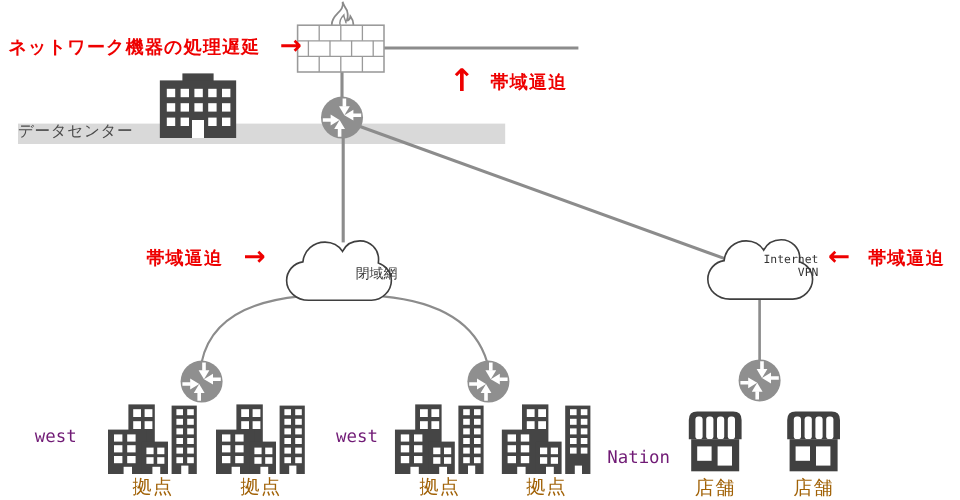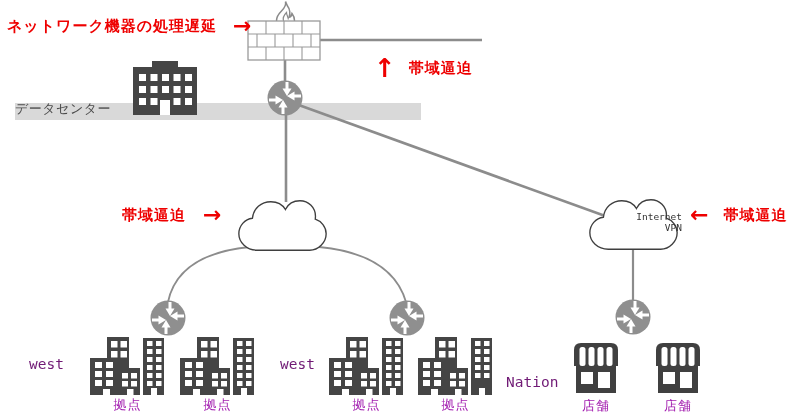--- a/index.html
+++ b/index.html
@@ -8,21 +8,21 @@
     font-family:"DejaVu Sans",sans-serif;
   }
   .abs{position:absolute;}
   .jp{color:#4a4a4a;font-size:13px;letter-spacing:0.5px;white-space:nowrap;}
   .red-note{display:flex;align-items:center;white-space:nowrap;}
   .red-text{color:#ee0000;font-weight:700;font-size:15px;letter-spacing:1px;}
   .red-arrow{color:#ee0000;font-weight:700;font-size:22px;line-height:1;}
   .mono{font-family:"DejaVu Sans Mono",monospace;color:#701a75;}
   .region-lbl{font-size:14.5px;line-height:17px;white-space:pre;}
   .cloud-lbl{color:#333;text-align:right;white-space:nowrap;}
-  .node-lbl{color:#a21caf;font-size:13px;text-align:center;letter-spacing:1px;}
+  .node-lbl{color:#a16207;font-size:16px;text-align:center;letter-spacing:1px;}
   svg{display:block;}
   .lan-bar{background:#d9d9d9;}
 </style>
 </head>
 <body>
 
 <div id="canvas">
 
   <div class="abs lan-bar" style="left:15px;top:103px;width:406px;height:17px;"></div>
 
@@ -122,20 +122,21 @@
         <polygon points="9.5,16.5 9.5,25.5 17,21" stroke="none"></polygon>
       <path d="M35 17 H28"></path>
         <polygon points="28.5,12.5 28.5,21.5 21,17" stroke="none"></polygon>
     </g>
   </svg>
 
   <div class="abs" style="left:234px;top:195px;width:97px;height:60px;">
     <svg width="97" height="60" viewBox="0 0 100 60">
       <path d="M78 56 L24 56 C13 56 5 48 5 39 C5 31 11 24 19 23 C20 13 28 6 38 6 C44 6 50 9 53 14 C56 8 62 5 68 5 C77 5 84 12 84 21 L83.8 24 C90 26 95 32 95 39 C95 48 87 56 78 56 Z" fill="#ffffff" stroke="#3f3f3f" stroke-width="1.4"></path>
     </svg>
+    <div class="abs cloud-lbl" style="left:0;top:26px;width:97px;font-size:11.5px;">閉域網</div>
   </div>
 
   <div class="abs" style="left:585px;top:194px;width:97px;height:60px;">
     <svg width="97" height="60" viewBox="0 0 100 60">
       <path d="M78 56 L24 56 C13 56 5 48 5 39 C5 31 11 24 19 23 C20 13 28 6 38 6 C44 6 50 9 53 14 C56 8 62 5 68 5 C77 5 84 12 84 21 L83.8 24 C90 26 95 32 95 39 C95 48 87 56 78 56 Z" fill="#ffffff" stroke="#3f3f3f" stroke-width="1.4"></path>
     </svg>
     <div class="abs cloud-lbl mono" style="left:0;top:17px;width:97px;font-size:9.5px;line-height:11px;">
       <div>Internet</div>
       <div>VPN</div>
     </div>
@@ -315,21 +316,21 @@
       <rect x="11.5" y="8" width="6" height="19" rx="2.5"></rect>
       <rect x="20.5" y="8" width="6" height="19" rx="2.5"></rect>
       <rect x="29.5" y="8" width="6" height="19" rx="2.5"></rect>
       <rect x="38.5" y="8" width="6" height="19" rx="2.5"></rect>
     </g>
     <rect x="8" y="27" width="40" height="27" fill="#404040"></rect>
     <rect x="13" y="33" width="12" height="12" fill="#ffffff"></rect>
     <rect x="30" y="33" width="12" height="16" fill="#ffffff"></rect>
   </svg>
 
-  <div class="abs red-note" style="left:7px;top:15px;gap:16px;justify-content:center;">
+  <div class="abs red-note" style="left:7px;top:28px;gap:16px;justify-content:center;">
     <span class="red-text">ネットワーク機器の処理遅延</span>
     <span class="red-arrow">→</span>
   </div>
 
   <div class="abs red-note" style="left:374px;top:55px;gap:13px;">
     <span class="red-arrow" style="font-size:26px;">↑</span>
     <span class="red-text">帯域逼迫</span>
   </div>
 
   <div class="abs red-note" style="left:122px;top:204px;gap:17px;">

